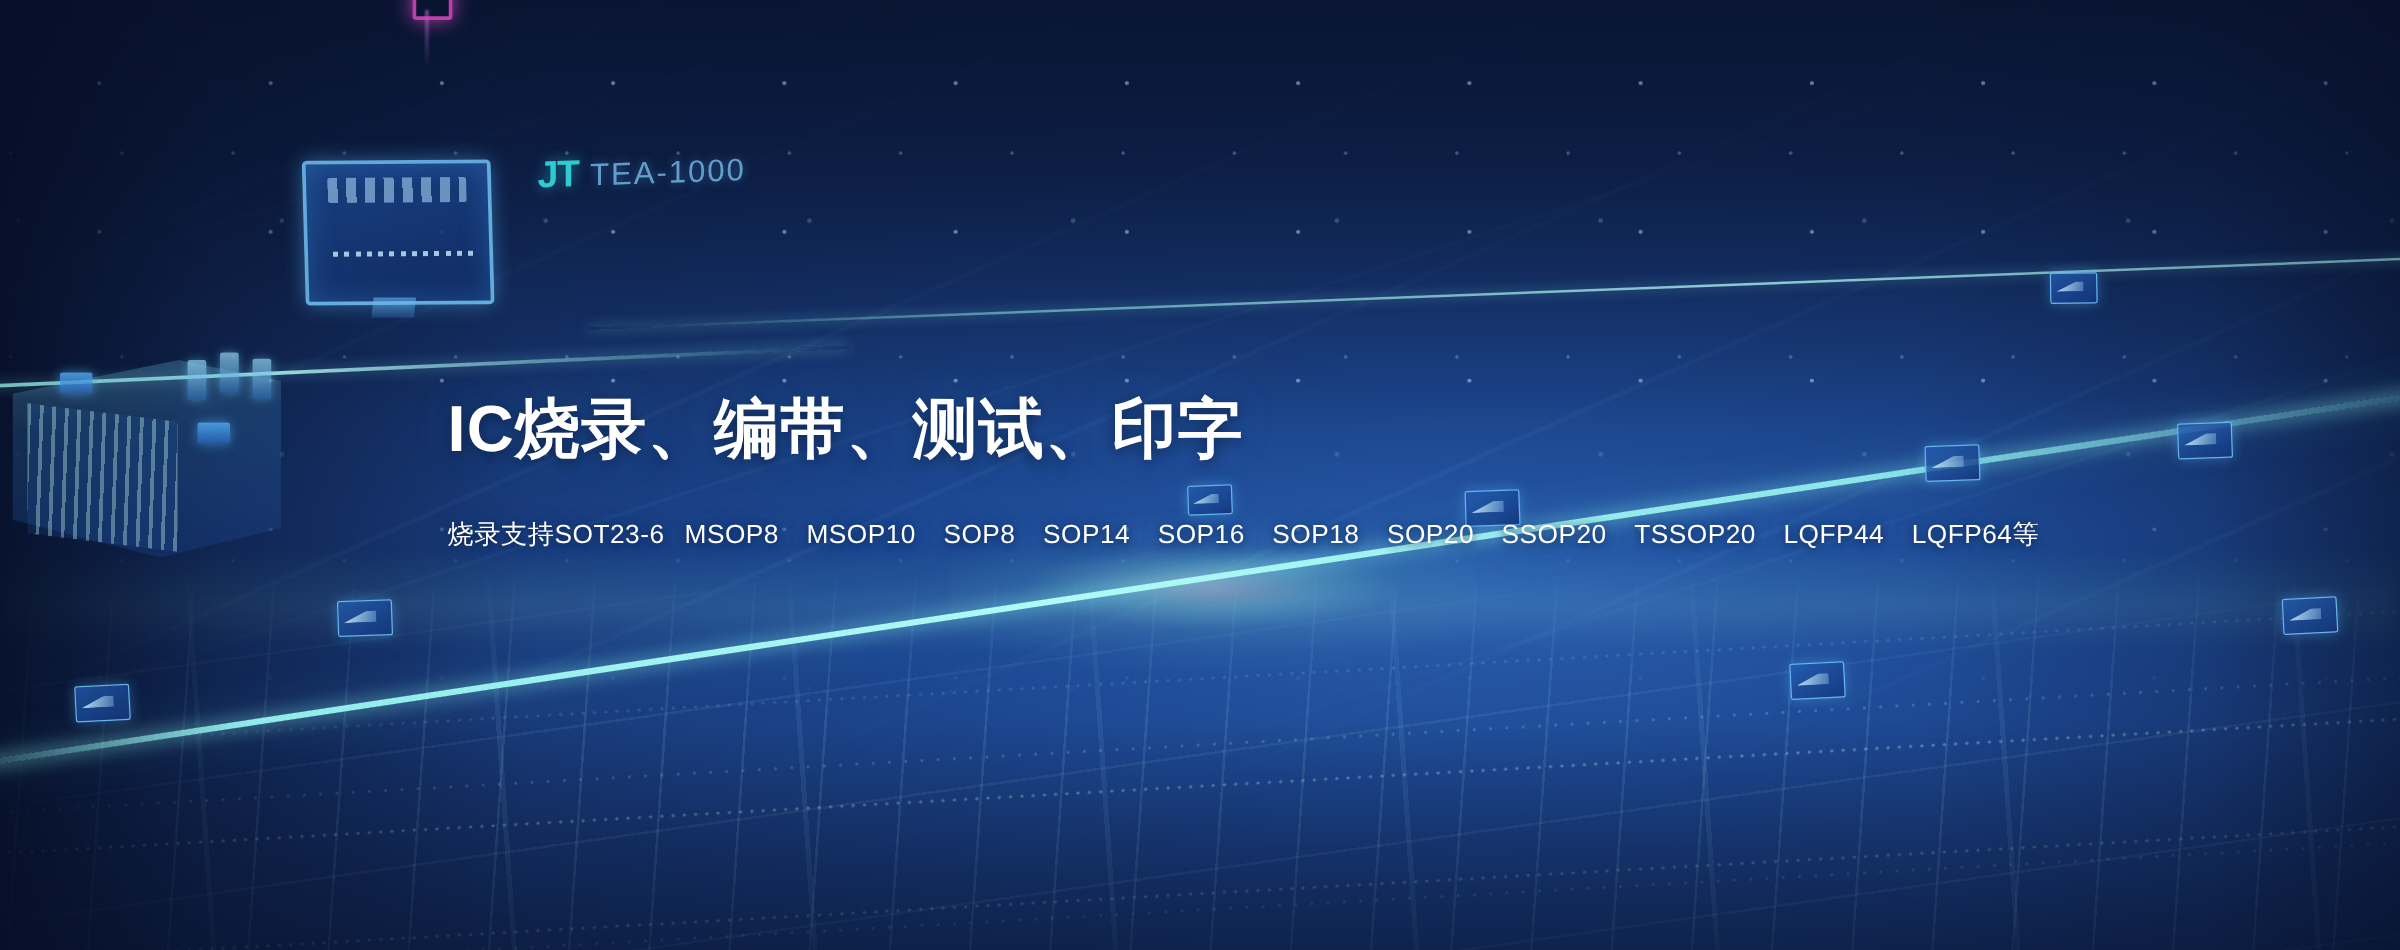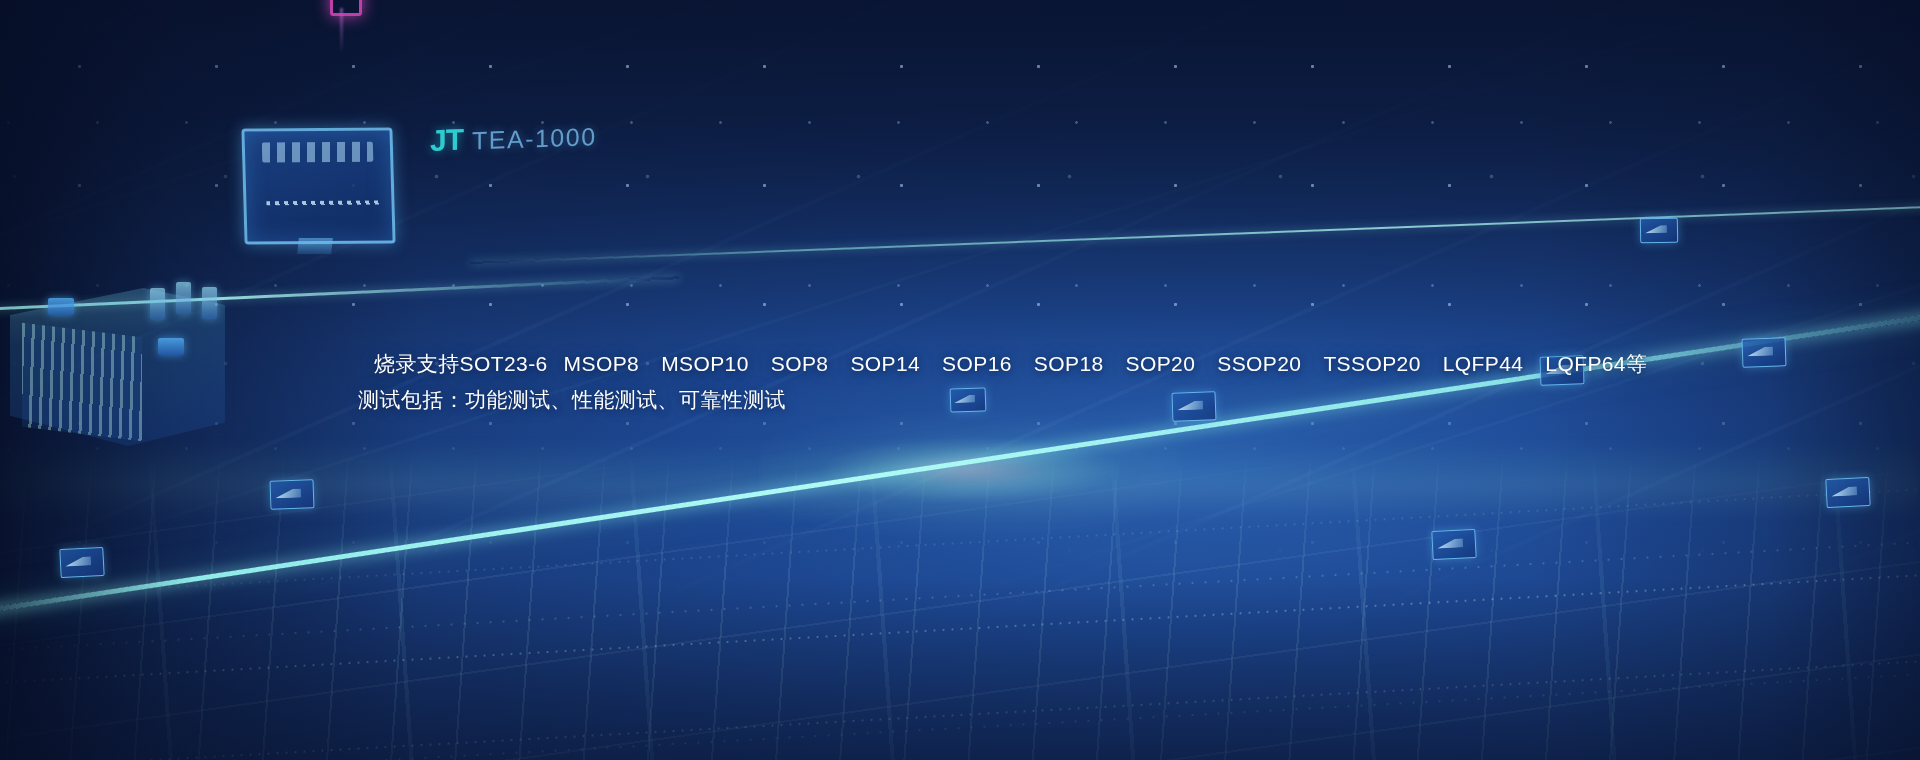--- a/index.html
+++ b/index.html
@@ -281,21 +281,20 @@
     font-size: 21px;
     line-height: 36px;
     letter-spacing: 0.4px;
     text-shadow: 0 1px 7px rgba(8,24,58,0.85), 0 0 16px rgba(40,110,190,0.35);
     white-space: nowrap;
   }
   .pkg-row {
     display: flex;
     align-items: flex-start;
     gap: 22px;
-    margin-left: 16px;
   }
   .pkg-row .pkg-lead { margin-right: -6px; }
 </style>
 </head>
 <body>
 
 <div id="banner">
 
   <div class="layer bg-base"></div>
   <div class="layer bg-streaks"></div>
@@ -336,33 +335,33 @@
   <div class="chip" style="left:1432px; top:530px;  transform:rotate(-3deg);"></div>
   <div class="chip" style="left:1826px; top:478px;  transform:rotate(-3deg);"></div>
   <div class="chip" style="left:950px;  top:388px;  transform:rotate(-2deg); width:34px; height:22px;"></div>
 
   <div class="equip-label">
     <span class="equip-brand">JT</span>
     <span class="equip-model">TEA-1000</span>
   </div>
 
   <div class="copy">
+    <h1 class="headline">IC烧录、编带、测试、印字</h1>
 
     <ul class="sub-list">
       <li class="sub-line pkg-row">
         <span class="pkg-lead">烧录支持SOT23-6</span>
         <span>MSOP8</span>
         <span>MSOP10</span>
         <span>SOP8</span>
         <span>SOP14</span>
         <span>SOP16</span>
         <span>SOP18</span>
         <span>SOP20</span>
         <span>SSOP20</span>
         <span>TSSOP20</span>
         <span>LQFP44</span>
         <span>LQFP64等</span>
       </li>
-      <li class="sub-line">测试包括：功能测试、性能测试、可靠性测试</li>
     </ul>
   </div>
 
 </div>
 
 </body></html>

